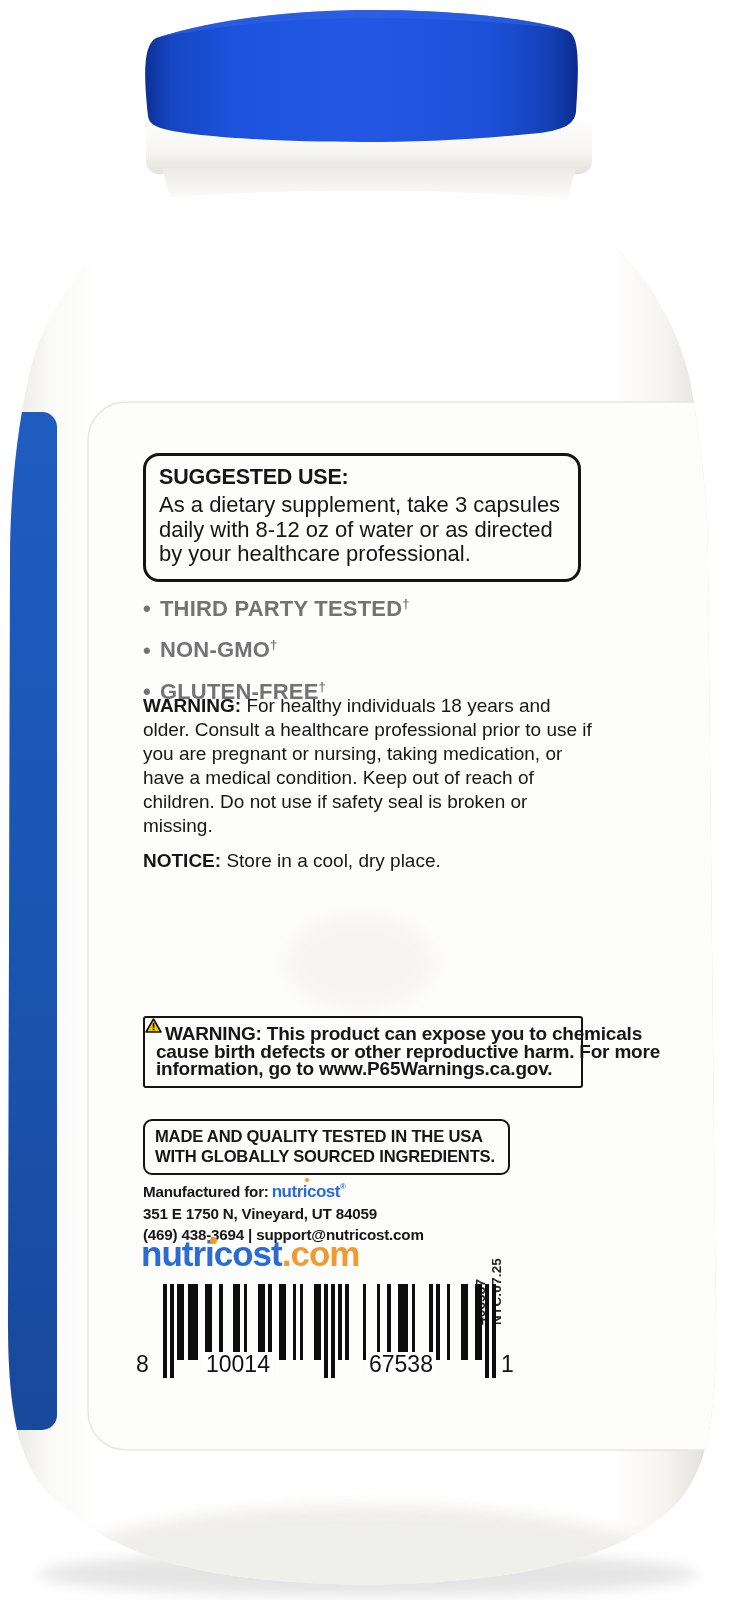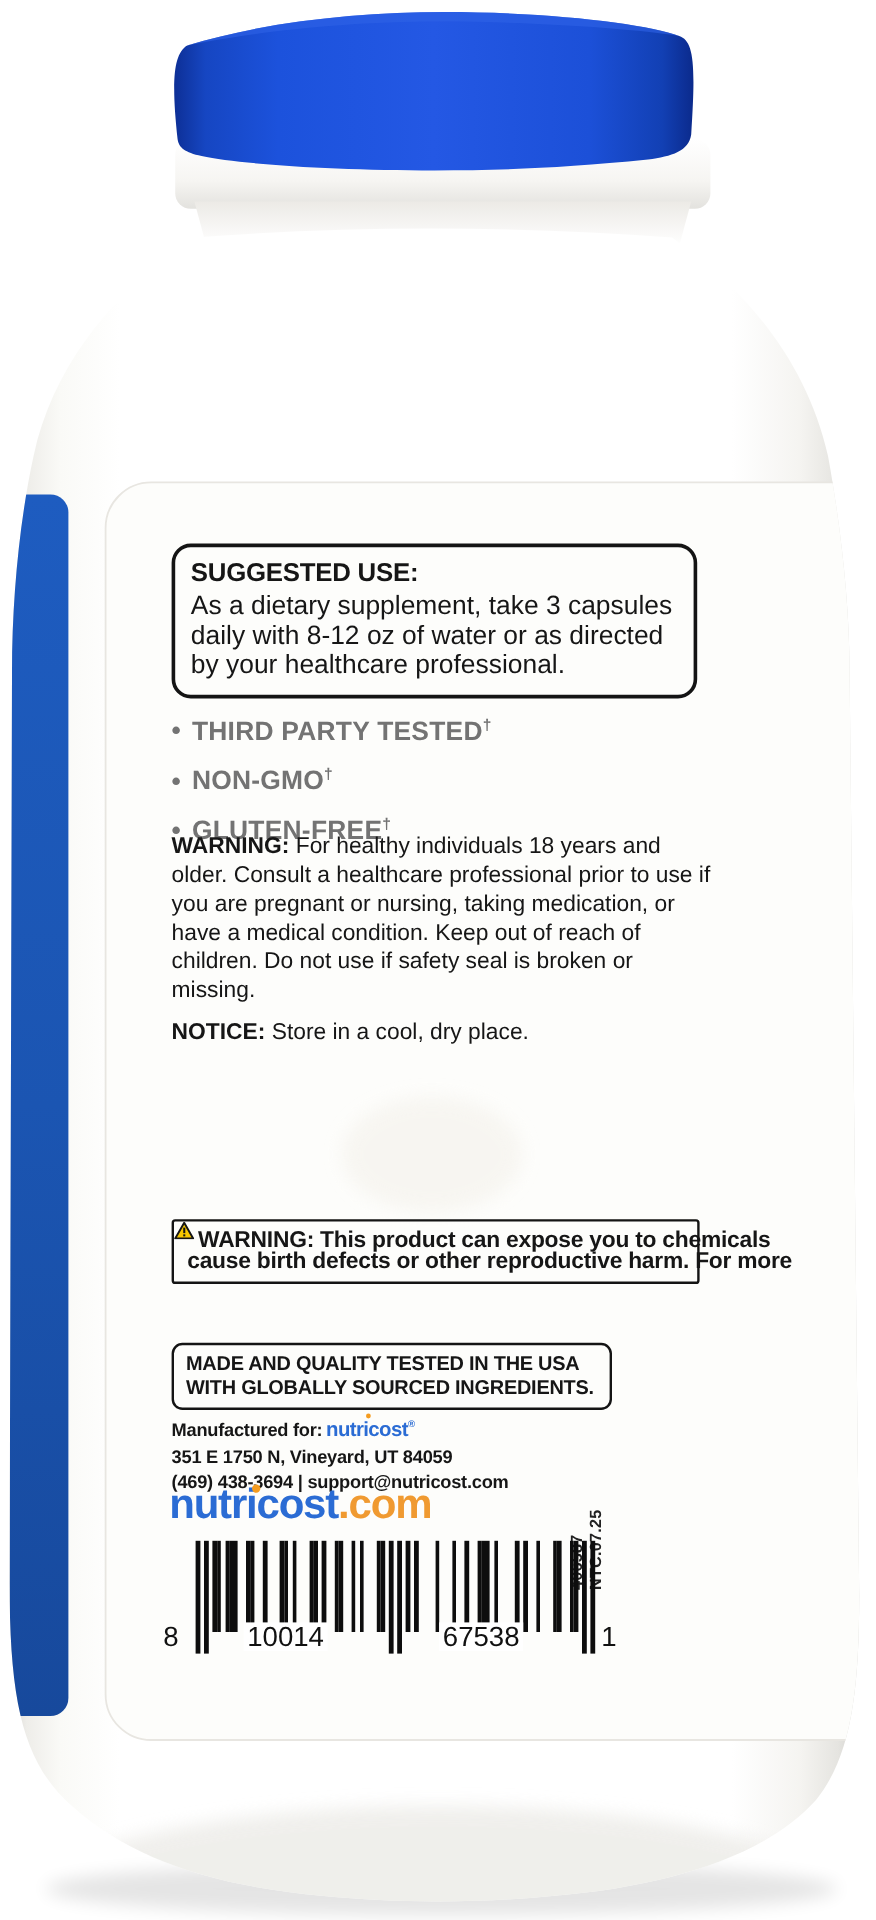--- a/index.html
+++ b/index.html
@@ -168,20 +168,21 @@
         <svg width="17" height="15" viewBox="0 0 17 15">
             <path d="M8.5 1 L16 14 L1 14 Z" fill="#f6c700" stroke="#141414" stroke-width="1.6" stroke-linejoin="round"></path>
             <rect x="7.7" y="5" width="1.7" height="4.6" fill="#141414"></rect>
             <rect x="7.7" y="10.6" width="1.7" height="1.7" fill="#141414"></rect>
           </svg>
       </span>
       <span>WARNING:</span>
       <span>This product can expose you to chemicals</span>
     </div>
     <div class="ln">cause birth defects or other reproductive harm. For more</div>
+    <div class="ln last">information, go to www.P65Warnings.ca.gov.</div>
   </div>
 
   <div class="ov usa">
     <div>MADE AND QUALITY TESTED IN THE USA</div>
     <div>WITH GLOBALLY SOURCED INGREDIENTS.</div>
   </div>
 
   <div class="ov manu">
     <div>
       <span>Manufactured for:</span><span class="brand-sm"><span>nutricost</span><span class="idot"></span><span class="rmark">®</span></span>

